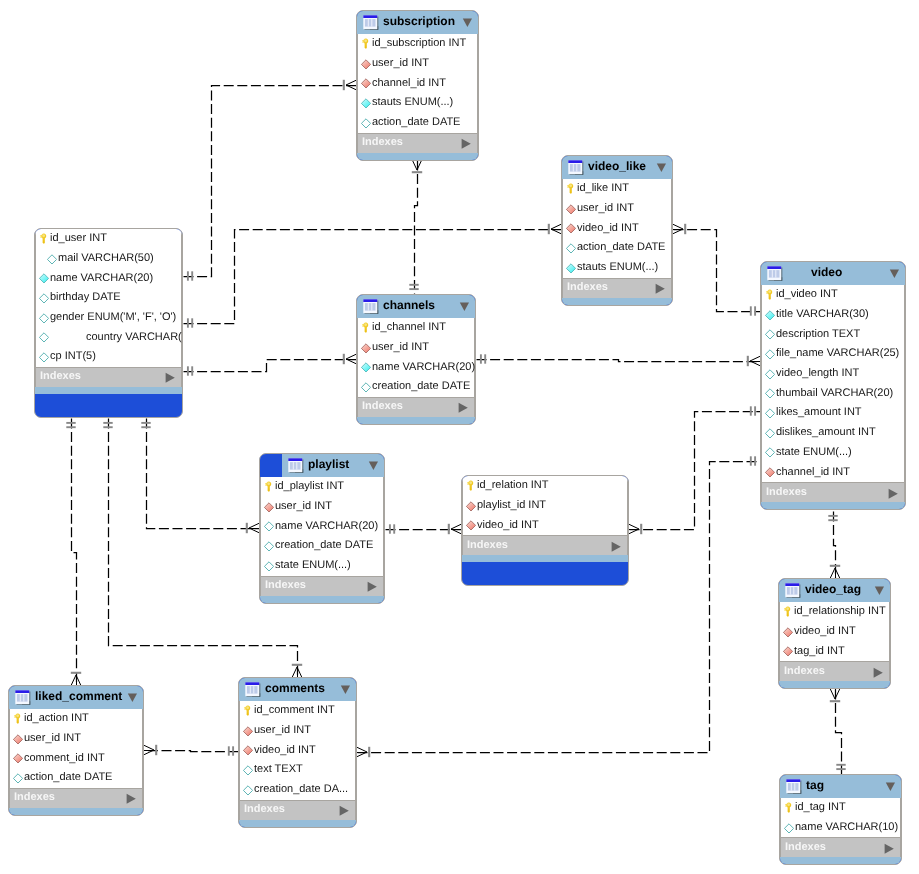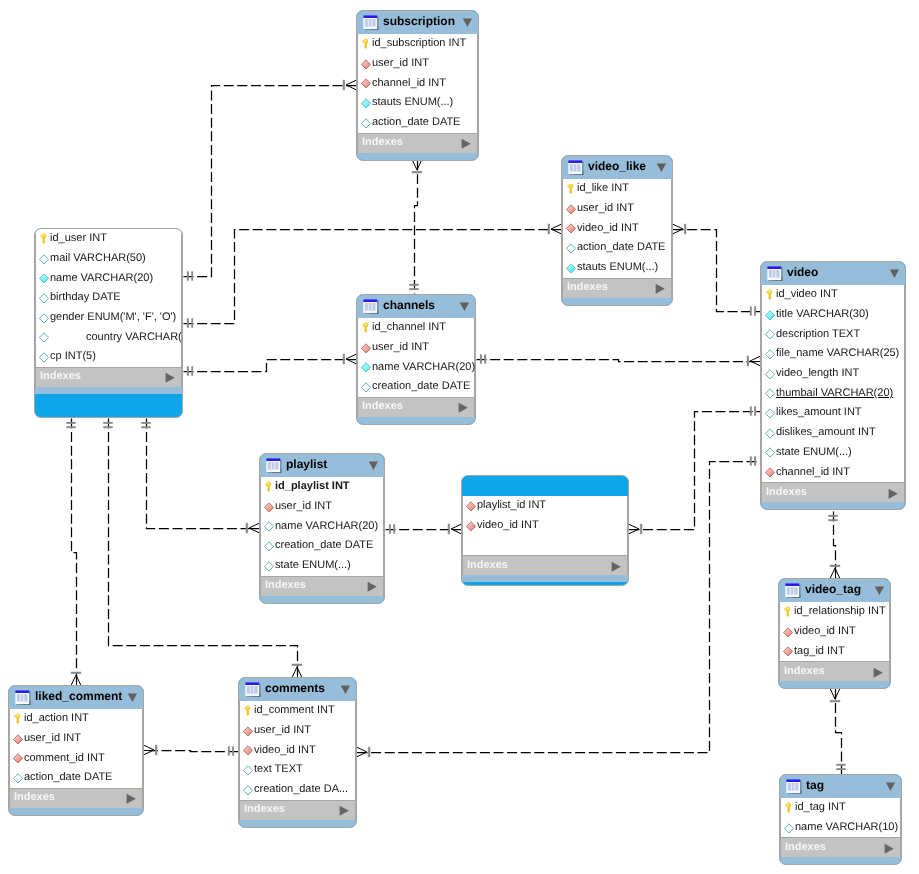--- a/index.html
+++ b/index.html
@@ -4,21 +4,21 @@
 <title>ER diagram</title>
 <style>
   html,body{margin:0;padding:0;background:#fff;}
   body{width:919px;height:874px;overflow:hidden;
        font-family:"Liberation Sans",sans-serif;
        -webkit-font-smoothing:antialiased;text-rendering:geometricPrecision;}
   #canvas{position:relative;width:919px;height:874px;background:#fff;}
   svg#links{position:absolute;left:0;top:0;width:919px;height:874px;}
   .tbl{position:absolute;box-sizing:border-box;
        border:1px solid #a8a5a0;border-radius:7px;
-       background:#0ea5e9;overflow:hidden;z-index:3;}
+       background:#1d4ed8;overflow:hidden;z-index:3;}
   .hdr{display:flex;align-items:center;padding:0 5px 0 6px;box-sizing:border-box;
        background:#96bdd9;}
   .tname{font-weight:bold;font-size:12px;color:#000;white-space:nowrap;position:relative;top:-1.5px;
          margin-left:4px;line-height:1;}
   .caret{margin-left:auto;}
   .tbody{background:#fff;box-sizing:border-box;
          border-left:1px solid #a8a5a0;border-right:1px solid #a8a5a0;}
   .row{display:flex;align-items:center;padding-left:3px;box-sizing:border-box;}
   .cname{font-size:11px;color:#161616;white-space:nowrap;margin-left:1px;line-height:1;}
   .idx{display:flex;align-items:center;padding:0 6px 0 4px;box-sizing:border-box;
@@ -369,21 +369,21 @@
               <linearGradient id="g9" x1="0" y1="0" x2="0.85" y2="1">
                 <stop offset="0" stop-color="#fbe05c"></stop>
                 <stop offset="1" stop-color="#e9b800"></stop>
               </linearGradient>
             </defs>
             <path d="M4.0 0.5 H5.4 L6.8 1.6 L7.3 3.1 L6.8 4.6 L5.8 5.4 V9.8 L5.3 10.4 H4.2 L3.6 9.8 V5.4 L2.8 4.7 L2.4 4.4 H1.1 V3.6 H2.2 V2.7 H1.1 V2.0 H2.4 L2.9 1.4 Z" fill="url(#g9)" stroke="none"></path>
             <path d="M4.3 1.4 H5.2 L6.0 2.2 V3.2 L5.2 4.0 H4.3 L3.5 3.2 V2.2 Z" fill="#f9ee9e" opacity="0.7"></path>
           </svg>
           <span class="cname">id_user INT</span>
         </div>
-        <div class="row" style="height: 19.7px;">
+        <div class="row" style="height: 19.7px; margin-left: 8px;">
           <svg width="10" height="12" viewBox="0 0 10 12" class="ico">
             <path d="M5.0 1.8 L9.6 6.4 L5.0 11.0 L0.4 6.4 Z" fill="#fdffff" stroke="#5fb5b5" stroke-width="1.0"></path>
           </svg>
           <span class="cname">mail VARCHAR(50)</span>
         </div>
         <div class="row" style="height: 19.7px;">
           <svg width="10" height="12" viewBox="0 0 10 12" class="ico">
             <defs>
               <linearGradient id="g10" x1="0" y1="0" x2="0.85" y2="1">
                 <stop offset="0" stop-color="#d7fdfd"></stop>
@@ -421,21 +421,21 @@
       </div>
       <div class="idx" style="height: 20px;">
         <span class="ilbl">Indexes</span>
         <svg width="10" height="12" viewBox="0 0 10 12" class="ico iarrow">
           <path d="M0.6 1.8 L9.8 6.8 L0.6 11.8 Z" fill="#656565"></path>
         </svg>
       </div>
       <div style="height: 7px; background: rgb(150, 189, 217);"></div>
     </div>
     <div class="tbl" style="left: 760px; top: 261px; width: 146px; height: 249px;">
-      <div class="hdr" style="height: 23px;">
+      <div class="hdr" style="height: 23px; gap: 24px;">
         <svg width="16" height="16" viewBox="0 0 16 16" class="ico">
           <rect x="7" y="1.5" width="8.3" height="13.3" fill="#35454f" opacity="0.72"></rect>
           <rect x="1.5" y="11.2" width="13.8" height="3.6" fill="#35454f" opacity="0.72"></rect>
           <rect x="0.3" y="0.3" width="14" height="13.9" fill="#f4f8ff"></rect>
           <rect x="0.3" y="0.3" width="14" height="2.7" fill="#2a1ce8"></rect>
           <rect x="1.9" y="4.1" width="10.6" height="7.5" fill="#bdcbe8"></rect>
           <rect x="4.8" y="4.1" width="1" height="7.5" fill="#edf1fc"></rect>
           <rect x="8.3" y="4.1" width="1" height="7.5" fill="#edf1fc"></rect>
         </svg>
         <span class="tname">video</span>
@@ -480,21 +480,21 @@
             <path d="M5.0 1.8 L9.6 6.4 L5.0 11.0 L0.4 6.4 Z" fill="#fdffff" stroke="#5fb5b5" stroke-width="1.0"></path>
           </svg>
           <span class="cname">file_name VARCHAR(25)</span>
         </div>
         <div class="row" style="height: 19.7px;">
           <svg width="10" height="12" viewBox="0 0 10 12" class="ico">
             <path d="M5.0 1.8 L9.6 6.4 L5.0 11.0 L0.4 6.4 Z" fill="#fdffff" stroke="#5fb5b5" stroke-width="1.0"></path>
           </svg>
           <span class="cname">video_length INT</span>
         </div>
-        <div class="row" style="height: 19.7px; text-decoration: underline;">
+        <div class="row" style="height: 19.7px;">
           <svg width="10" height="12" viewBox="0 0 10 12" class="ico">
             <path d="M5.0 1.8 L9.6 6.4 L5.0 11.0 L0.4 6.4 Z" fill="#fdffff" stroke="#5fb5b5" stroke-width="1.0"></path>
           </svg>
           <span class="cname">thumbail VARCHAR(20)</span>
         </div>
         <div class="row" style="height: 19.7px;">
           <svg width="10" height="12" viewBox="0 0 10 12" class="ico">
             <path d="M5.0 1.8 L9.6 6.4 L5.0 11.0 L0.4 6.4 Z" fill="#fdffff" stroke="#5fb5b5" stroke-width="1.0"></path>
           </svg>
           <span class="cname">likes_amount INT</span>
@@ -595,37 +595,37 @@
       </div>
       <div class="idx" style="height: 20px;">
         <span class="ilbl">Indexes</span>
         <svg width="10" height="12" viewBox="0 0 10 12" class="ico iarrow">
           <path d="M0.6 1.8 L9.8 6.8 L0.6 11.8 Z" fill="#656565"></path>
         </svg>
       </div>
       <div style="height: 7px; background: rgb(150, 189, 217);"></div>
     </div>
     <div class="tbl" style="left: 259px; top: 453px; width: 126px; height: 150.5px;">
-      <div class="hdr" style="height: 23px;">
+      <div class="hdr" style="height: 23px; margin-left: 22px;">
         <svg width="16" height="16" viewBox="0 0 16 16" class="ico">
           <rect x="7" y="1.5" width="8.3" height="13.3" fill="#35454f" opacity="0.72"></rect>
           <rect x="1.5" y="11.2" width="13.8" height="3.6" fill="#35454f" opacity="0.72"></rect>
           <rect x="0.3" y="0.3" width="14" height="13.9" fill="#f4f8ff"></rect>
           <rect x="0.3" y="0.3" width="14" height="2.7" fill="#2a1ce8"></rect>
           <rect x="1.9" y="4.1" width="10.6" height="7.5" fill="#bdcbe8"></rect>
           <rect x="4.8" y="4.1" width="1" height="7.5" fill="#edf1fc"></rect>
           <rect x="8.3" y="4.1" width="1" height="7.5" fill="#edf1fc"></rect>
         </svg>
         <span class="tname">playlist</span>
         <svg width="11" height="13" viewBox="0 0 11 13" class="ico caret">
           <path d="M0.8 2.4 H10.0 L5.4 11.0 Z" fill="#655f5b"></path>
         </svg>
       </div>
       <div class="tbody" style="height: 98.5px;">
-        <div class="row" style="height: 19.7px; font-weight: bold;">
+        <div class="row" style="height: 19.7px;">
           <svg width="10" height="12" viewBox="0 0 10 12" class="ico">
             <defs>
               <linearGradient id="g17" x1="0" y1="0" x2="0.85" y2="1">
                 <stop offset="0" stop-color="#fbe05c"></stop>
                 <stop offset="1" stop-color="#e9b800"></stop>
               </linearGradient>
             </defs>
             <path d="M4.0 0.5 H5.4 L6.8 1.6 L7.3 3.1 L6.8 4.6 L5.8 5.4 V9.8 L5.3 10.4 H4.2 L3.6 9.8 V5.4 L2.8 4.7 L2.4 4.4 H1.1 V3.6 H2.2 V2.7 H1.1 V2.0 H2.4 L2.9 1.4 Z" fill="url(#g17)" stroke="none"></path>
             <path d="M4.3 1.4 H5.2 L6.0 2.2 V3.2 L5.2 4.0 H4.3 L3.5 3.2 V2.2 Z" fill="#f9ee9e" opacity="0.7"></path>
           </svg>
@@ -665,21 +665,34 @@
       <div class="idx" style="height: 20px;">
         <span class="ilbl">Indexes</span>
         <svg width="10" height="12" viewBox="0 0 10 12" class="ico iarrow">
           <path d="M0.6 1.8 L9.8 6.8 L0.6 11.8 Z" fill="#656565"></path>
         </svg>
       </div>
       <div style="height: 7px; background: rgb(150, 189, 217);"></div>
     </div>
     <div class="tbl" style="left: 461px; top: 475px; width: 168px; height: 111.1px;">
       <div class="tbody" style="height: 59.1px;">
-        <div class="row" style="height: 19.7px; margin-top: 20px;">
+        <div class="row" style="height: 19.7px;">
+          <svg width="10" height="12" viewBox="0 0 10 12" class="ico">
+            <defs>
+              <linearGradient id="g19" x1="0" y1="0" x2="0.85" y2="1">
+                <stop offset="0" stop-color="#fbe05c"></stop>
+                <stop offset="1" stop-color="#e9b800"></stop>
+              </linearGradient>
+            </defs>
+            <path d="M4.0 0.5 H5.4 L6.8 1.6 L7.3 3.1 L6.8 4.6 L5.8 5.4 V9.8 L5.3 10.4 H4.2 L3.6 9.8 V5.4 L2.8 4.7 L2.4 4.4 H1.1 V3.6 H2.2 V2.7 H1.1 V2.0 H2.4 L2.9 1.4 Z" fill="url(#g19)" stroke="none"></path>
+            <path d="M4.3 1.4 H5.2 L6.0 2.2 V3.2 L5.2 4.0 H4.3 L3.5 3.2 V2.2 Z" fill="#f9ee9e" opacity="0.7"></path>
+          </svg>
+          <span class="cname">id_relation INT</span>
+        </div>
+        <div class="row" style="height: 19.7px;">
           <svg width="10" height="12" viewBox="0 0 10 12" class="ico">
             <defs>
               <linearGradient id="g20" x1="0" y1="0" x2="0.85" y2="1">
                 <stop offset="0" stop-color="#f9ddd5"></stop>
                 <stop offset="1" stop-color="#f0796b"></stop>
               </linearGradient>
             </defs>
             <path d="M5.0 1.8 L9.6 6.4 L5.0 11.0 L0.4 6.4 Z" fill="url(#g20)" stroke="#9d615b" stroke-width="0.8"></path>
           </svg>
           <span class="cname">playlist_id INT</span>

